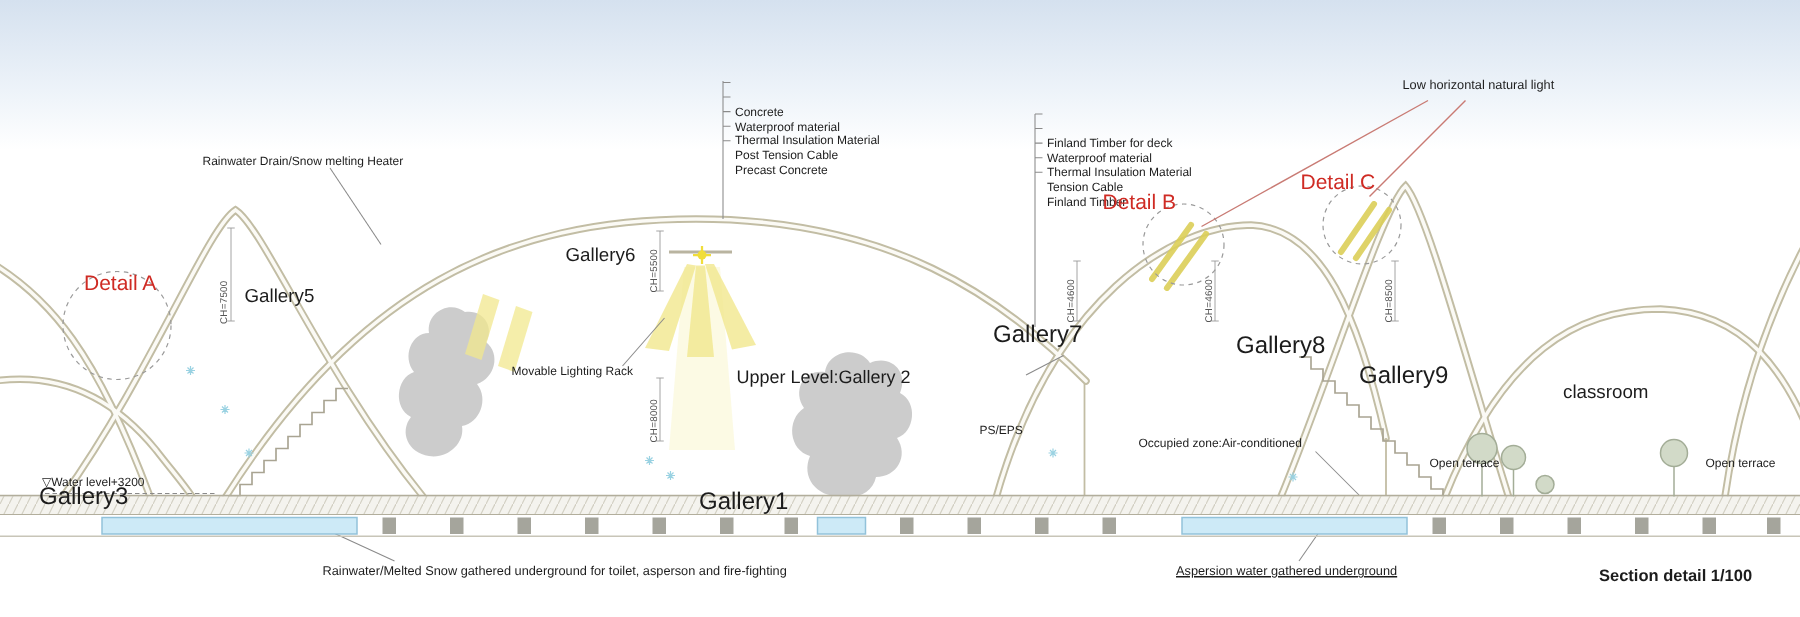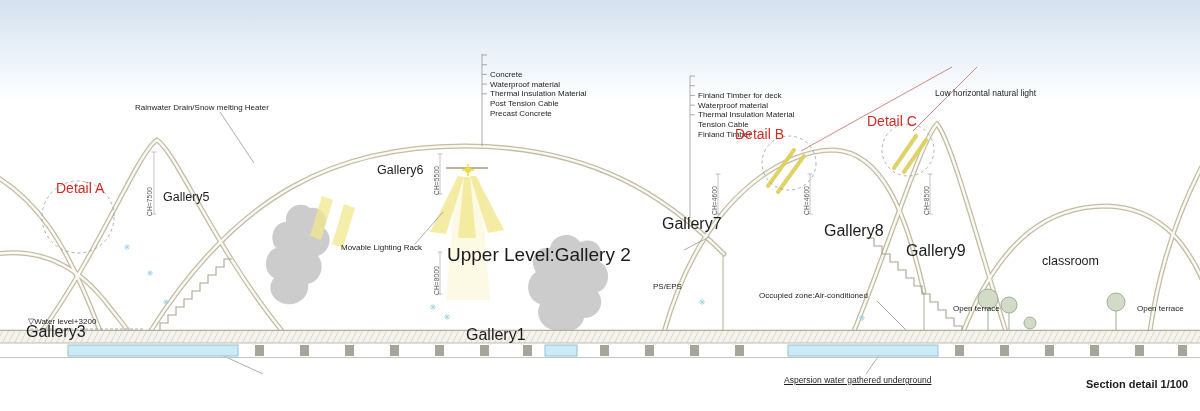--- a/index.html
+++ b/index.html
@@ -5,27 +5,27 @@
   html,body{margin:0;padding:0;background:#ffffff;}
   .stage{position:relative;width:1200px;height:411px;overflow:hidden;background:#fff;
          font-family:"Liberation Sans",sans-serif;}
   .stage svg{position:absolute;left:0;top:0;}
   .lbl{position:absolute;color:#1c1c1c;white-space:nowrap;line-height:1.2;}
   .fs8{font-size:8px;}
   .fs85{font-size:8.5px;}
   .fs9{font-size:14px;}
   .fs12{font-size:16px;margin-top:32px;}
   .fs125{font-size:12.5px;}
-  .fs135{font-size:19px;}
+  .fs135{font-size:12px;margin-left:44px;}
   .red{color:#cf2b24;}
   .bold{font-weight:bold;}
   .anno-list{position:absolute;font-size:8px;color:#1c1c1c;line-height:9.7px;white-space:nowrap;margin-top:20px;}
   .dim{position:absolute;font-size:6.5px;color:#555;white-space:nowrap;
        transform:rotate(-90deg);transform-origin:left top;letter-spacing:.2px;}
-  .footer{font-size:11px;margin-left:20px;}
+  .footer{font-size:11px;}
 </style>
 </head>
 <body>
 
 <div class="stage">
 
 <svg width="1200" height="411" viewBox="0 0 1200 411">
   <defs>
     <linearGradient id="sky" x1="0" y1="0" x2="0" y2="1">
       <stop offset="0" stop-color="#d5e1ef"></stop>
@@ -207,21 +207,21 @@
 </div>
 
 <div class="anno-list" style="left:698px;top:71px;">
   <div>Finland Timber for deck</div>
   <div>Waterproof material</div>
   <div>Thermal Insulation Material</div>
   <div>Tension Cable</div>
   <div>Finland Timber</div>
 </div>
 
-<div class="lbl fs85" style="left:935px;top:51px;margin-top:37px;">Low horizontal natural light</div>
+<div class="lbl fs85" style="left:935px;top:51px;">Low horizontal natural light</div>
 
 <div class="lbl fs9 red" style="left:56px;top:180px;">Detail A</div>
 <div class="lbl fs9 red" style="left:735px;top:126px;">Detail B</div>
 <div class="lbl fs9 red" style="left:867px;top:113px;">Detail C</div>
 
 <div class="lbl fs125" style="left:163px;top:190px;">Gallery5</div>
 <div class="lbl fs125" style="left:377px;top:163px;">Gallery6</div>
 <div class="lbl fs12" style="left:662px;top:182px;">Gallery7</div>
 <div class="lbl fs12" style="left:824px;top:189px;">Gallery8</div>
 <div class="lbl fs12" style="left:906px;top:209px;">Gallery9</div>
@@ -230,20 +230,21 @@
 <div class="lbl fs12" style="left:466px;top:293px;">Gallery1</div>
 <div class="lbl fs125" style="left:1042px;top:254px;">classroom</div>
 
 <div class="lbl fs8" style="left:341px;top:243px;">Movable Lighting Rack</div>
 <div class="lbl fs8" style="left:653px;top:246px;margin-top:36px;">PS/EPS</div>
 <div class="lbl fs8" style="left:759px;top:291px;">Occupied zone:Air-conditioned</div>
 <div class="lbl fs8" style="left:28px;top:317px;">▽Water level+3200</div>
 <div class="lbl fs8" style="left:953px;top:304px;">Open terrace</div>
 <div class="lbl fs8" style="left:1137px;top:304px;">Open terrace</div>
 
+<div class="lbl fs85" style="left:215px;top:375px;">Rainwater/Melted Snow gathered underground for toilet, asperson and fire-fighting</div>
 <div class="lbl fs85" style="left:784px;top:375px;text-decoration:underline;">Aspersion water gathered underground</div>
 <div class="lbl footer bold" style="left:1066px;top:378px;">Section detail 1/100</div>
 
 <div class="dim" style="left:146px;top:216px;">CH=7500</div>
 <div class="dim" style="left:433px;top:195px;">CH=5500</div>
 <div class="dim" style="left:433px;top:295px;">CH=8000</div>
 <div class="dim" style="left:711px;top:215px;">CH=4600</div>
 <div class="dim" style="left:803px;top:215px;">CH=4600</div>
 <div class="dim" style="left:923px;top:215px;">CH=8500</div>
 

